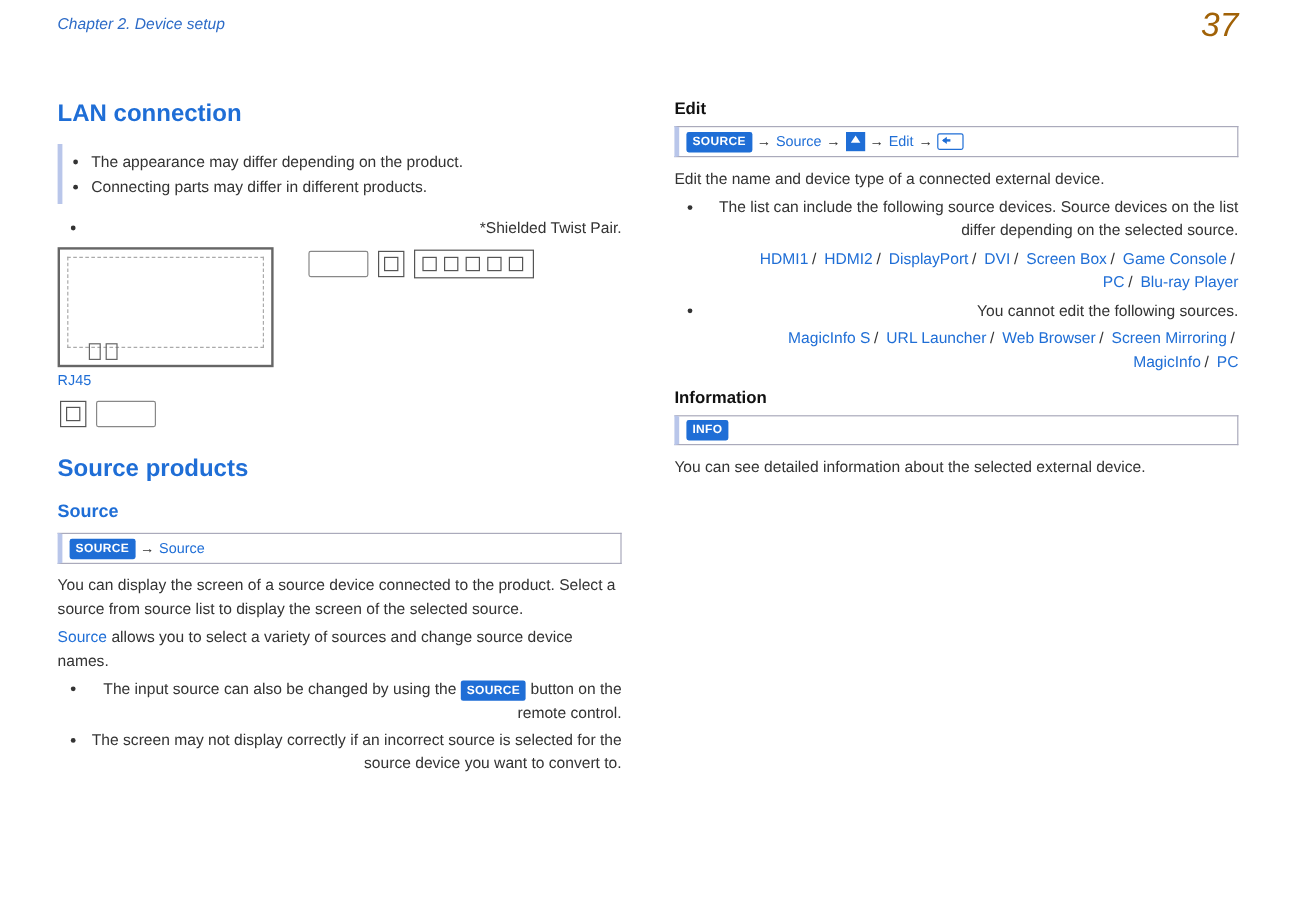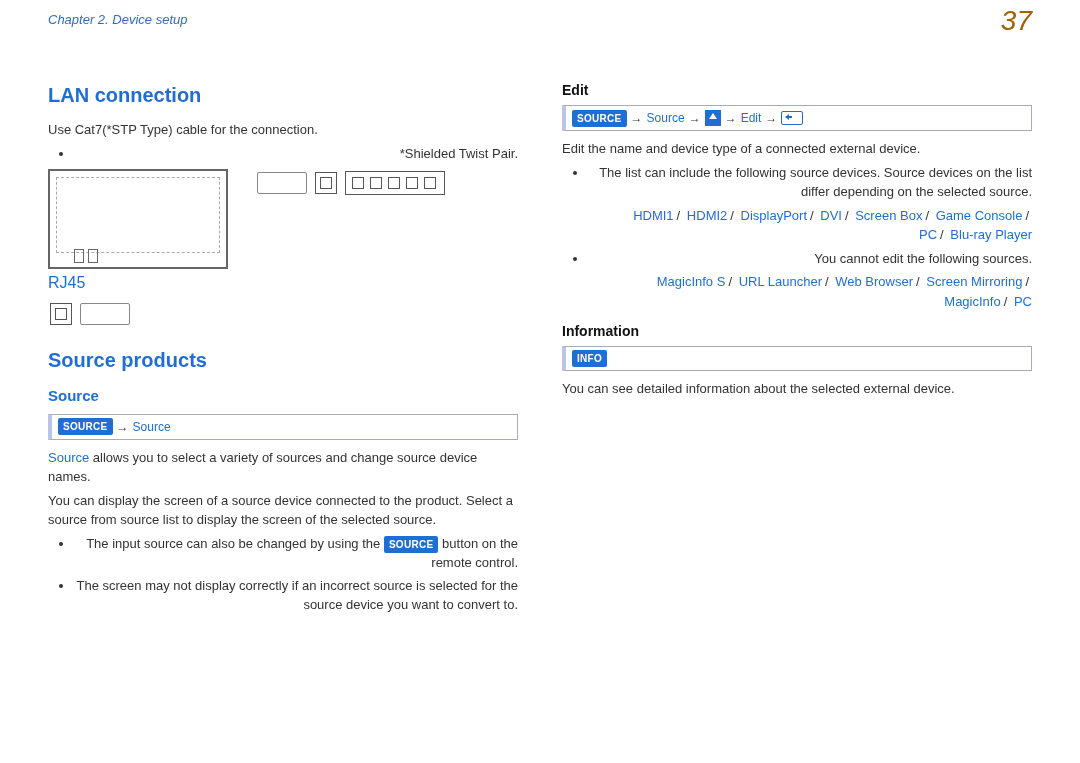--- a/index.html
+++ b/index.html
@@ -103,21 +103,21 @@
   }
   .ethernet {
     display:inline-block; width: 22px; height: 22px; border:1px solid #555; position:relative; vertical-align:middle; margin:2px;
   }
   .ethernet:before { content:""; position:absolute; left:4px; right:4px; top:4px; height:10px; border:1px solid #555; }
   .hub {
     display:inline-block; width: 100px; height: 24px; border:1px solid #555; position:relative; vertical-align:middle; margin:2px;
   }
   .hub .slot { position:absolute; top:5px; width:12px; height:12px; border:1px solid #555; }
   .hub .s1{left:6px}.hub .s2{left:24px}.hub .s3{left:42px}.hub .s4{left:60px}.hub .s5{left:78px}
-  .rj45-label { color:#1f6ed6; font-size:16px; margin-top:2px; }
+  .rj45-label { color:#1f6ed6; font-size:12px; margin-top:2px; }
   .bottom-row { margin-top:6px; }
   .up-icon {
     display:inline-block; width:16px; height:16px; background:#1f6ed6; position:relative; vertical-align:middle;
   }
   .up-icon:before { content:""; position:absolute; left:4px; top:3px; width:0; height:0; border-left:4px solid transparent; border-right:4px solid transparent; border-bottom:6px solid #fff; }
   .enter-icon {
     display:inline-block; width:22px; height:14px; border:1.5px solid #1f6ed6; border-radius:2px; position:relative; vertical-align:middle;
   }
   .enter-icon:before { content:""; position:absolute; left:4px; top:4px; width:6px; height:2px; background:#1f6ed6; }
   .enter-icon:after { content:""; position:absolute; left:3px; top:2px; width:0;height:0; border-top:3px solid transparent; border-bottom:3px solid transparent; border-right:4px solid #1f6ed6; }
@@ -130,22 +130,27 @@
 <div class="page-header">
   <span class="chapter">Chapter 2. Device setup</span>
   <span class="page-num">37</span>
 </div>
 
 <div class="columns">
 
   <div class="col">
     <h1 class="blue">LAN connection</h1>
 
-
-    <p>Use Cat7(*STP Type) cable for the connection.</p>
+    <div class="note-box">
+      <ul>
+        <li>The appearance may differ depending on the product.</li>
+        <li>Connecting parts may differ in different products.</li>
+      </ul>
+    </div>
+
     <ul class="body">
         <li>*Shielded Twist Pair.</li>
       </ul>
 
     <div class="img-area">
       <div class="tv">
         <span class="port p1"></span><span class="port p2"></span>
       </div>
       <span style="display:inline-block; width:20px"></span>
       <span class="connector"></span>
@@ -162,24 +167,24 @@
 
     <h1 class="blue">Source products</h1>
     <h2 class="blue">Source</h2>
 
     <div class="path-box">
       <span class="badge">SOURCE</span>
       <span class="arrow">→</span>
       <span class="link-blue">Source</span>
     </div>
 
+    <p>You can display the screen of a source device connected to the product. Select a source from source list to display the screen of the selected source.</p>
     <p>
       <span class="link-blue">Source</span><span> allows you to select a variety of sources and change source device names.</span>
     </p>
-    <p>You can display the screen of a source device connected to the product. Select a source from source list to display the screen of the selected source.</p>
 
     <ul class="body">
       <li>
         <span>The input source can also be changed by using the </span><span class="badge">SOURCE</span><span> button on the remote control.</span>
       </li>
       <li>The screen may not display correctly if an incorrect source is selected for the source device you want to convert to.</li>
     </ul>
   </div>
 
   <div class="col">

